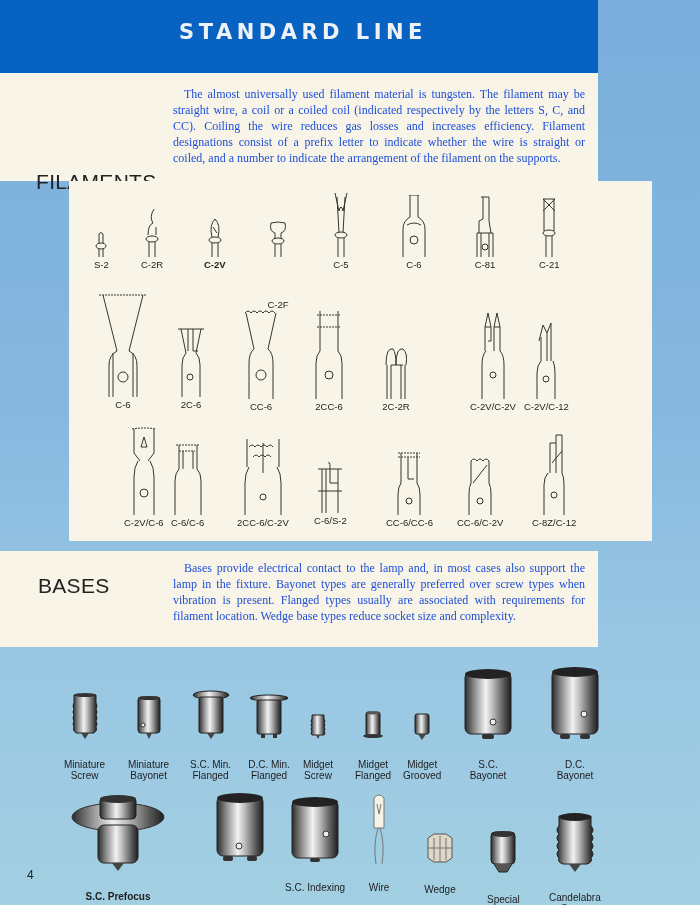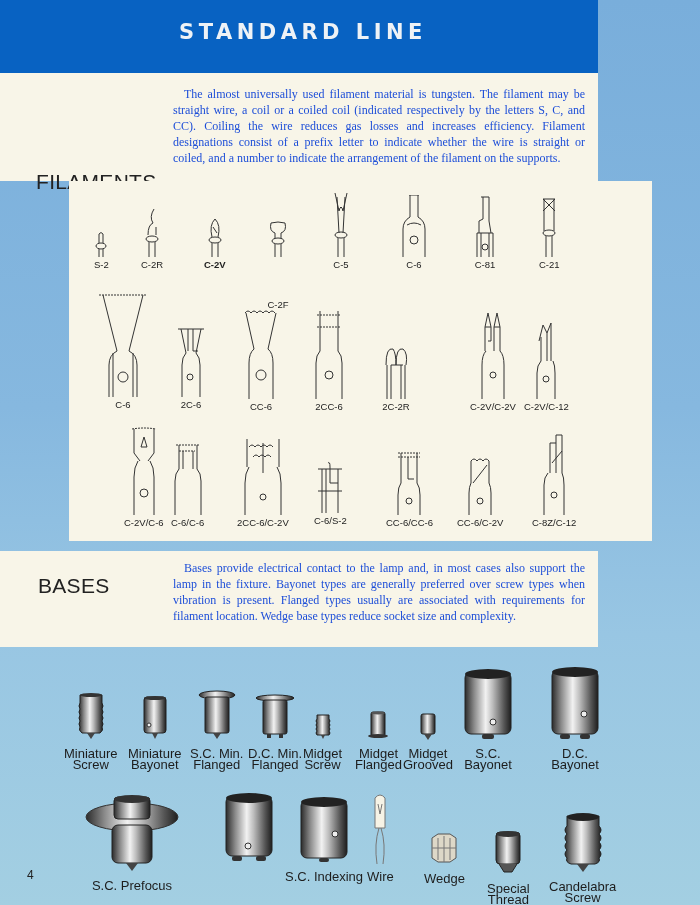--- a/index.html
+++ b/index.html
@@ -33,21 +33,21 @@
       position: absolute; font-family: Liberation Serif, serif; font-size: 12px;
       line-height: 16px; color: #1d4ed8; text-align: justify; text-align-last: left;
       text-indent: 11px;
     }
 
     .fil-item { position: absolute; display: flex; flex-direction: column; align-items: center; }
     .fil-item svg { display: block; }
     .fil-label { font-size: 9.5px; color: #222; margin-top: 2px; white-space: nowrap; }
 
     .base-item { position: absolute; display: flex; flex-direction: column; align-items: center; }
-    .base-label { font-size: 13px; color: #1d1d1d; text-align: center; line-height: 11px; margin-top: 7px; white-space: nowrap; }
+    .base-label { font-size: 10px; color: #1d1d1d; text-align: center; line-height: 11px; margin-top: 18px; white-space: nowrap; }
 
     .page-number { position: absolute; left: 27px; top: 868px; font-size: 12px; color: #222; }
   </style>
 </head>
 <body>
 
 <div class="header-bar">
   <div class="header-title">STANDARD LINE</div>
 </div>
 
@@ -420,21 +420,21 @@
       <circle cx="34" cy="48" r="3" fill="#eee" stroke="#333"></circle>
       <rect x="10" y="68" width="10" height="5" rx="2" fill="#333"></rect>
       <rect x="30" y="68" width="10" height="5" rx="2" fill="#333"></rect>
     </svg>
   <div class="base-label">
       <div>D.C.</div>
       <div>Bayonet</div>
     </div>
 </div>
 
-<div class="base-item" style="left:82px; top:793px;">
+<div class="base-item" style="left:68px; top:793px;font-weight:bold;">
   <svg width="100" height="80" viewBox="0 0 100 80">
       <ellipse cx="50" cy="24" rx="46" ry="14" fill="url(#metal)" stroke="#333"></ellipse>
       <rect x="32" y="4" width="36" height="22" rx="4" fill="url(#metal)" stroke="#222"></rect>
       <ellipse cx="50" cy="6" rx="18" ry="4" fill="#333"></ellipse>
       <rect x="30" y="32" width="40" height="38" rx="6" fill="url(#metal)" stroke="#222"></rect>
       <path d="M44 70 L50 78 L56 70" fill="#444"></path>
     </svg>
   <div class="base-label">
       <div>S.C. Prefocus</div>
     </div>

